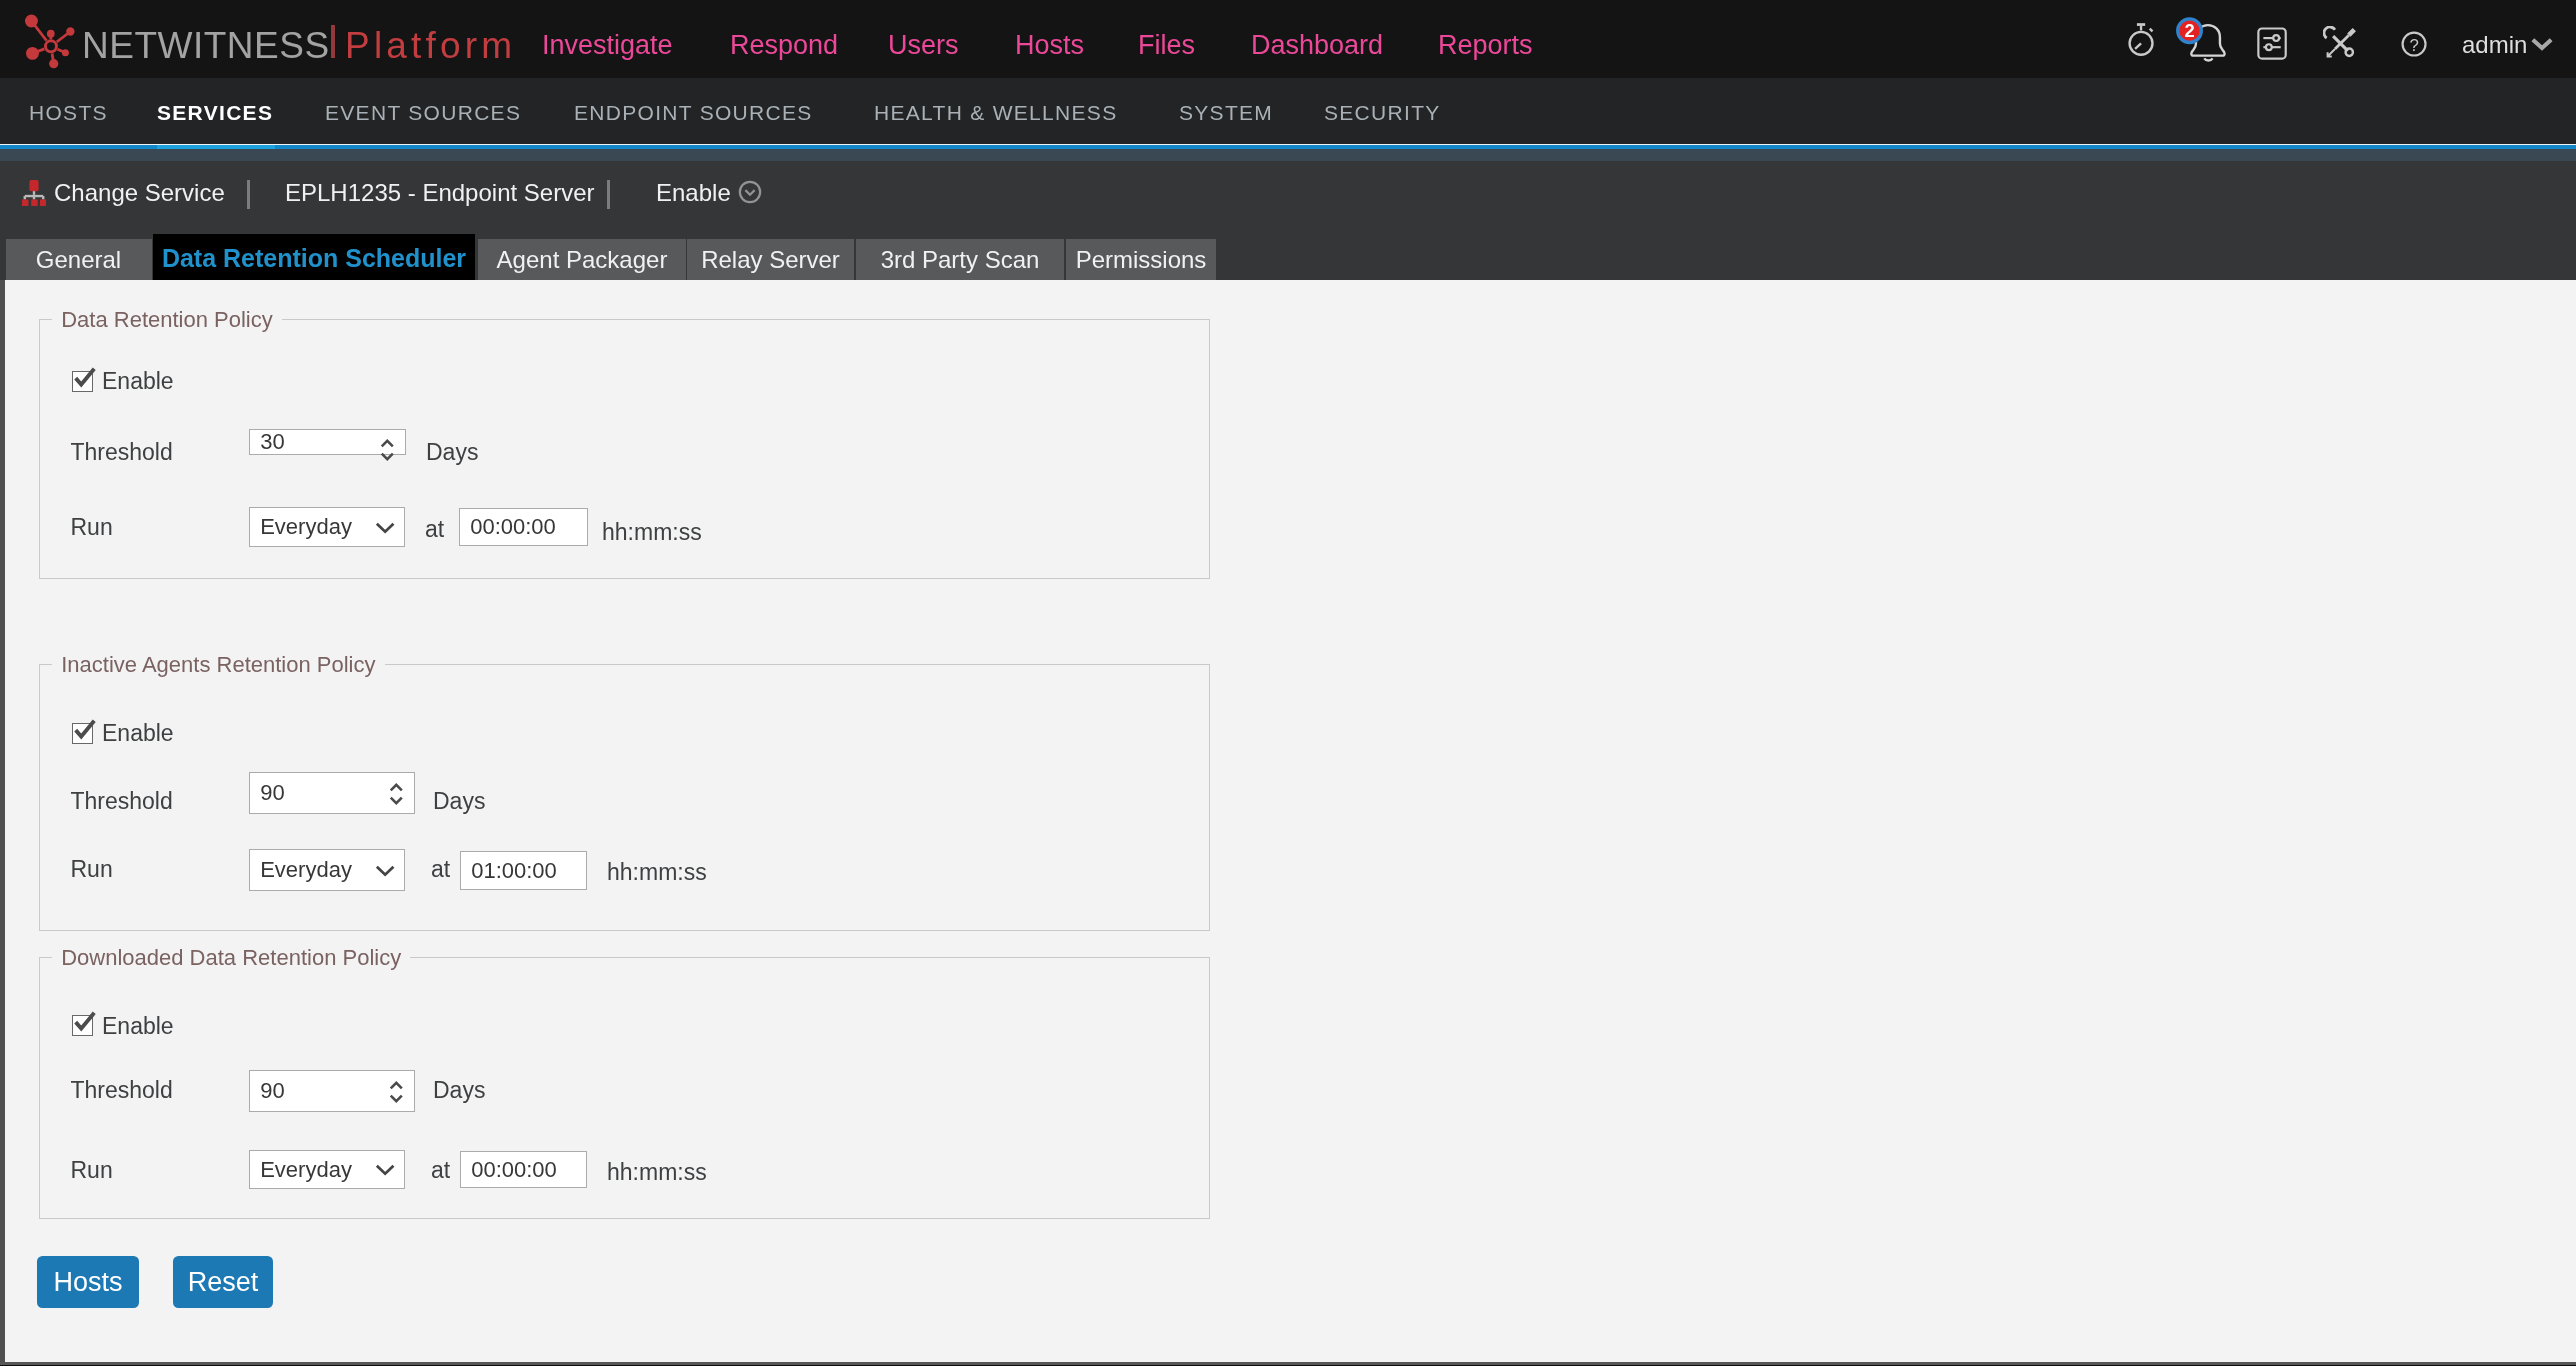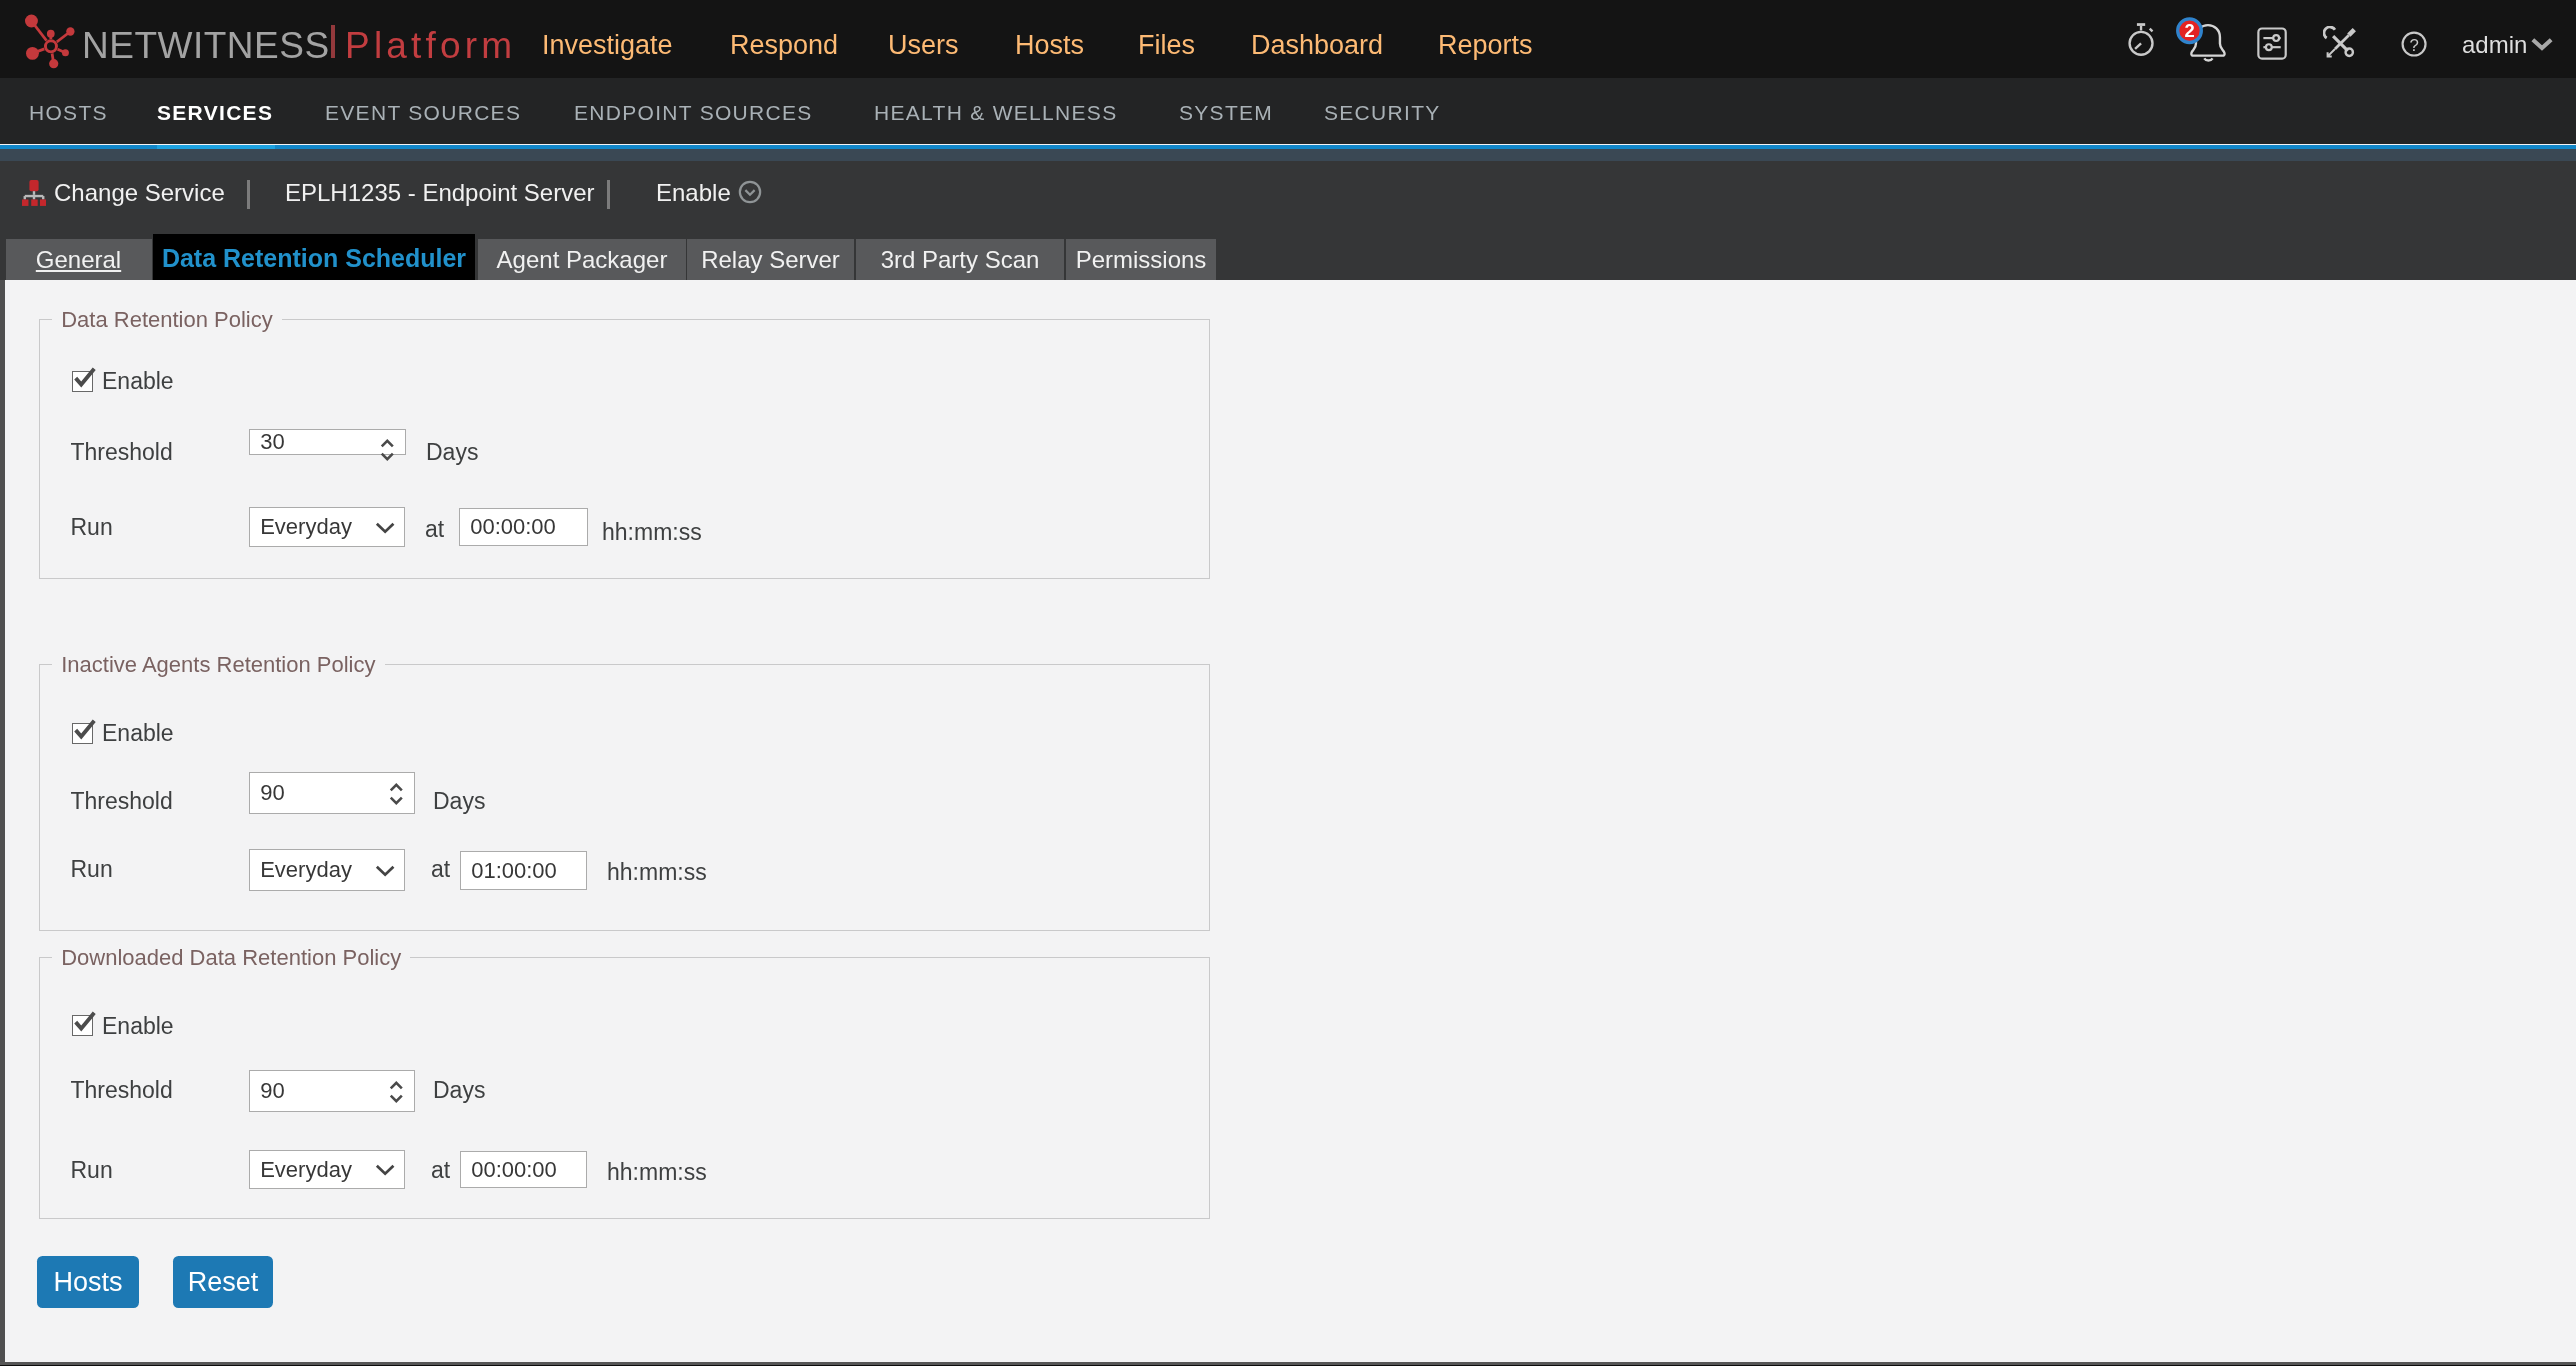--- a/index.html
+++ b/index.html
@@ -2,21 +2,21 @@
 <html style="font-size:14.8px"><head>
 <meta charset="utf-8">
 <style>
 * { margin:0; padding:0; box-sizing:border-box; }
 html,body { width:2576px; height:1366px; background:#f3f3f4; font-family:"Liberation Sans", sans-serif; overflow:hidden; }
 body { position:relative; }
 .abs { position:absolute; }
 
 
 #topbar { position:absolute; left:0; top:0; width:2576px; height:78px; background:#141414; }
-#topbar .nav { position:absolute; top:0; height:78px; line-height:90px; font-size:27px; color:#fdba74; white-space:nowrap; }
+#topbar .nav { position:absolute; top:0; height:78px; line-height:90px; font-size:27px; color:#ec4899; white-space:nowrap; }
 #nw { position:absolute; left:82px; top:0; height:78px; line-height:91px; font-size:37px; letter-spacing:0.5px; color:#a3a3a3; }
 #nwsep { position:absolute; left:331px; top:25px; width:3.7px; height:33px; background:#93393c; }
 #plat { position:absolute; left:345px; top:0; height:78px; line-height:91px; font-size:37px; letter-spacing:4.2px; color:#c23d40; }
 #topbar .ricon { position:absolute; top:0; }
 #adm { position:absolute; left:2462px; top:0; height:78px; line-height:89px; font-size:24px; color:#dedede; }
 
 
 #bar2 { position:absolute; left:0; top:78px; width:2576px; height:66px; background:#232425; }
 #bar2 span { position:absolute; top:0; height:66px; line-height:70px; font-size:21px; letter-spacing:1.3px; color:#a9b1b6; white-space:nowrap; }
 #bar2 span.on { color:#ffffff; font-weight:bold; }
@@ -162,21 +162,21 @@
   </svg>
   <span class="bc" style="left:54px;">Change Service</span>
   <div class="pipe" style="left:247px;"></div>
   <span class="bc" style="left:285px;">EPLH1235 - Endpoint Server</span>
   <div class="pipe" style="left:607px;"></div>
   <span class="bc" style="left:656px;">Enable</span>
   <svg class="abs" style="left:738px; top:18.5px;" width="24" height="24" viewBox="0 0 26 26">
     <circle cx="13" cy="13" r="11" stroke="#8f9496" stroke-width="2.4" fill="none"></circle>
     <polyline points="8,11 13,16 18,11" stroke="#8f9496" stroke-width="2.4" fill="none"></polyline>
   </svg>
-  <div class="tab" style="left:5.5px; width:146px;text-decoration:underline;">General</div>
+  <div class="tab" style="left:5.5px; width:146px;">General</div>
   <div class="tab active" style="left:153px; width:322px;">Data Retention Scheduler</div>
   <div class="tab" style="left:478px; width:208px;">Agent Packager</div>
   <div class="tab" style="left:687px; width:167px;">Relay Server</div>
   <div class="tab" style="left:856px; width:208px;">3rd Party Scan</div>
   <div class="tab" style="left:1066px; width:150px;">Permissions</div>
 </div>
 
 <div id="content"></div>
 
 <div class="fs" style="top:319px; height:260px;">

